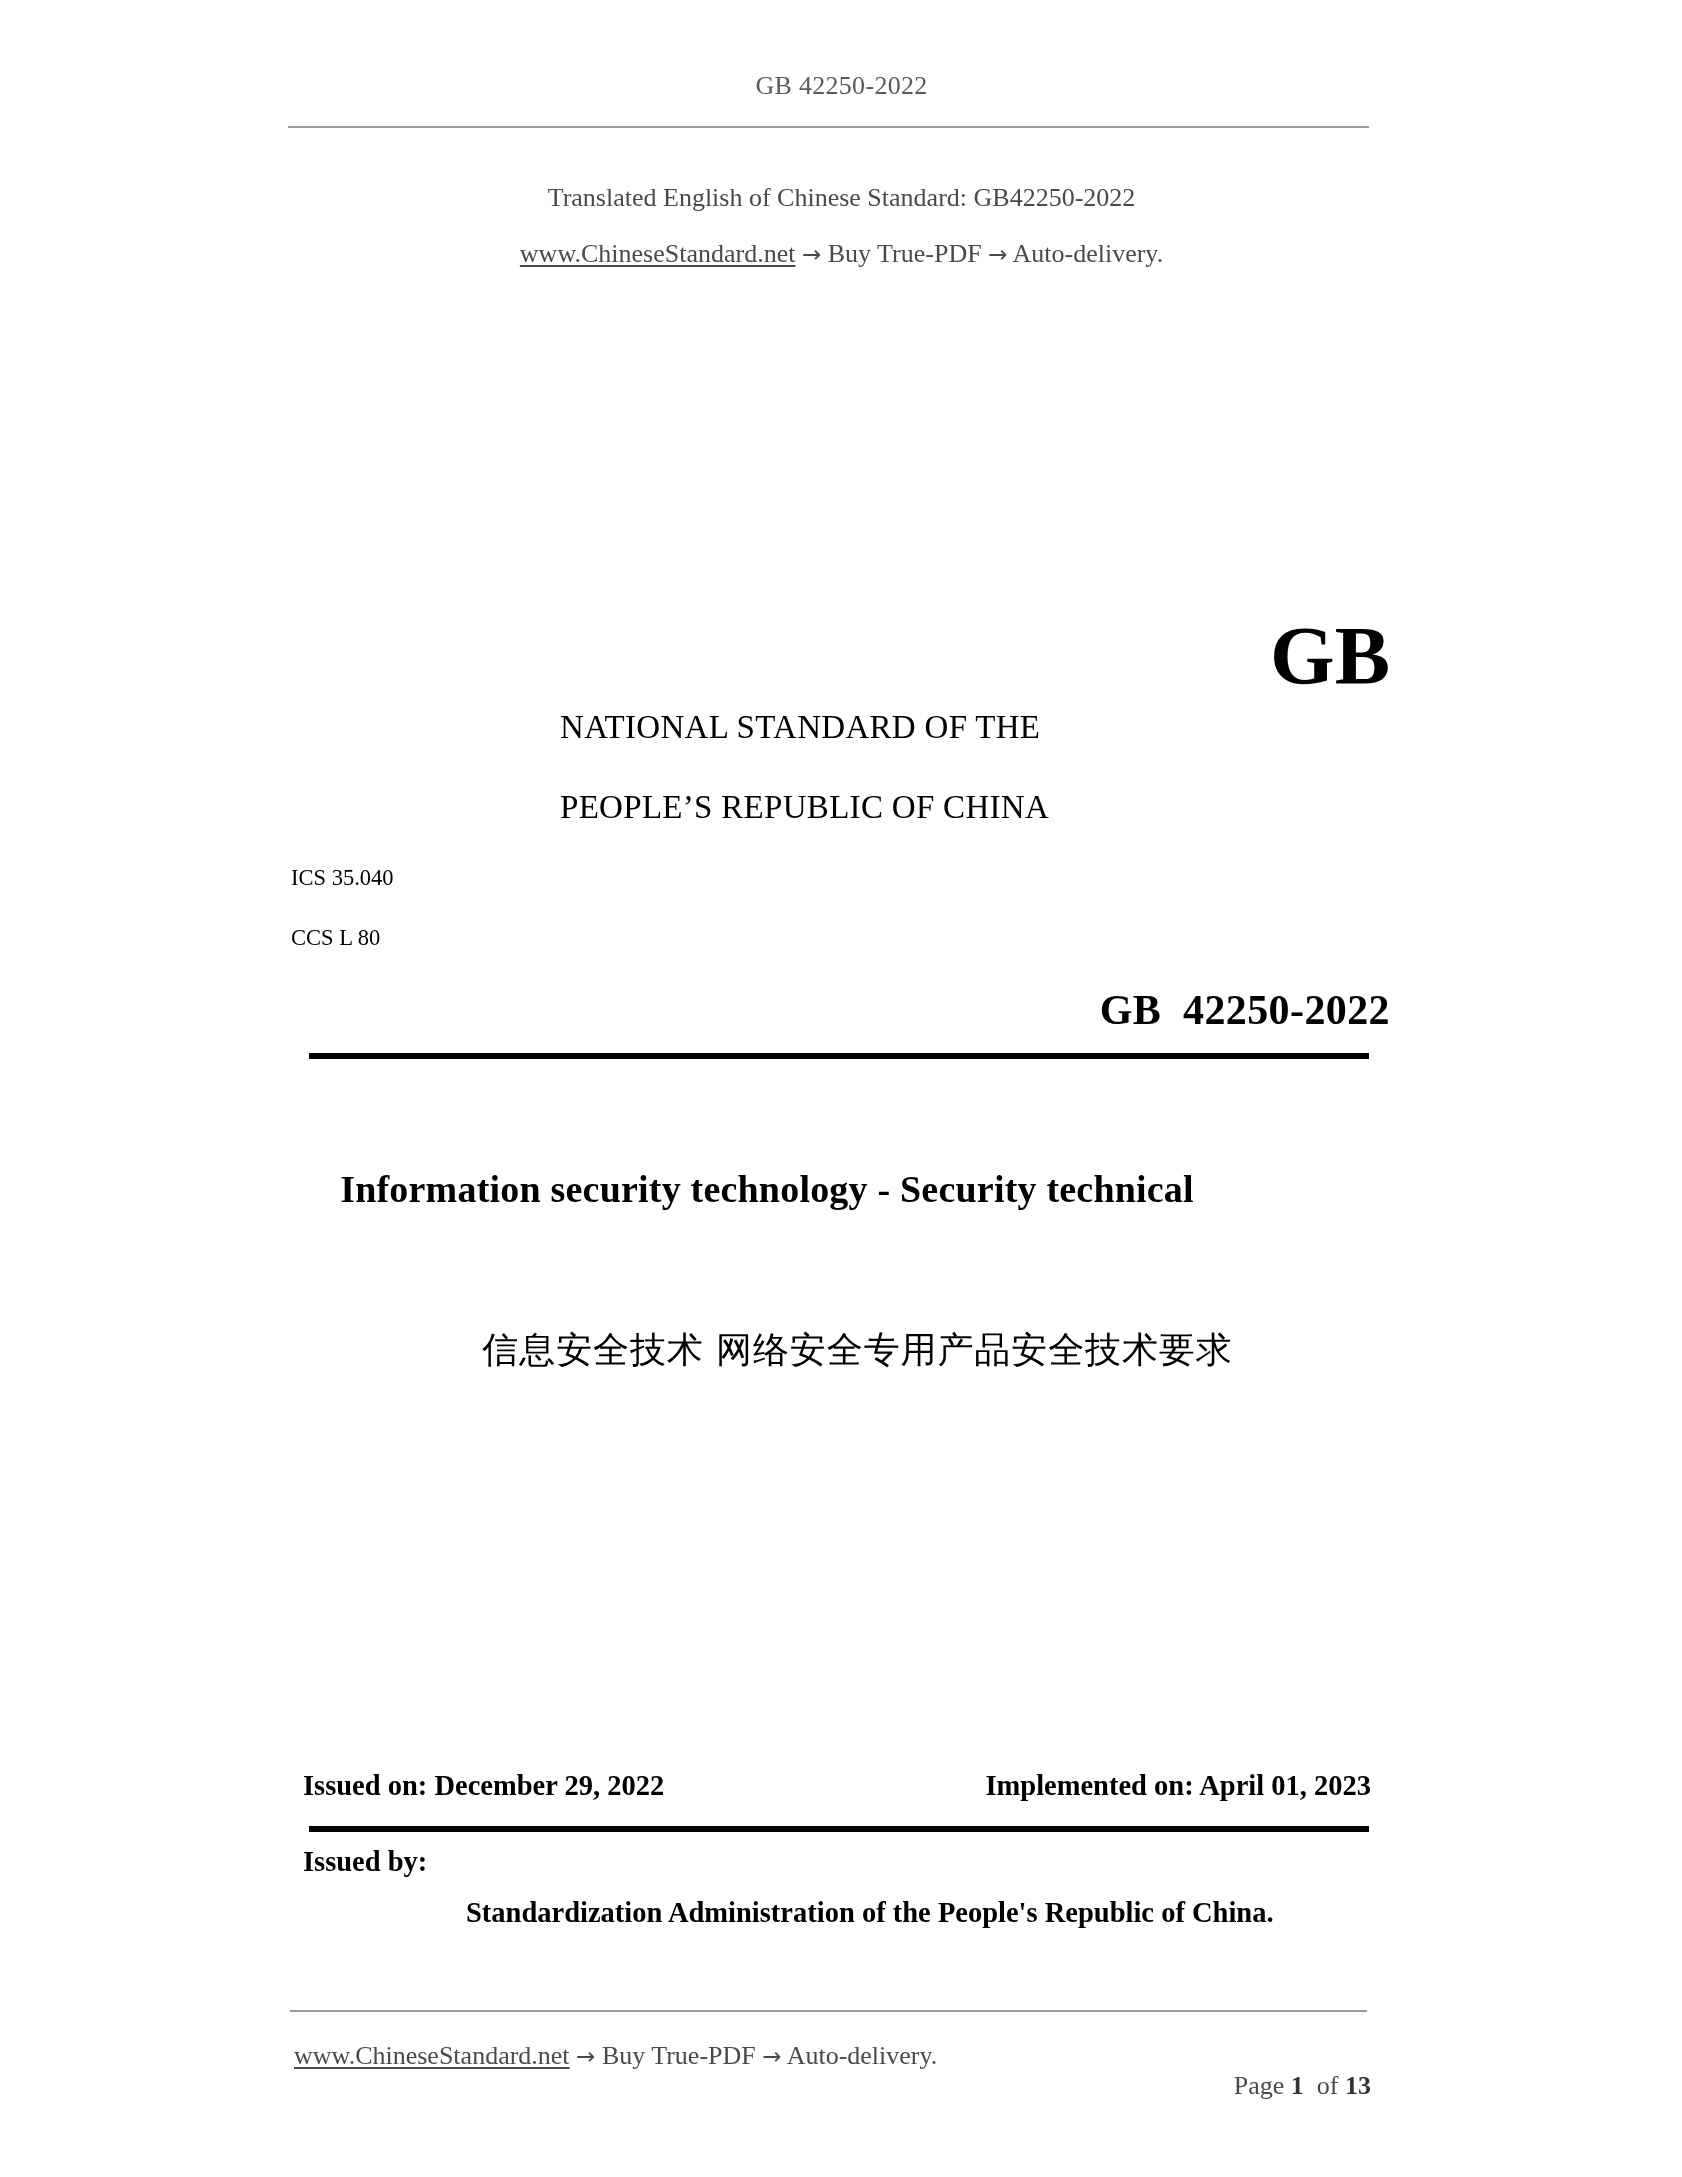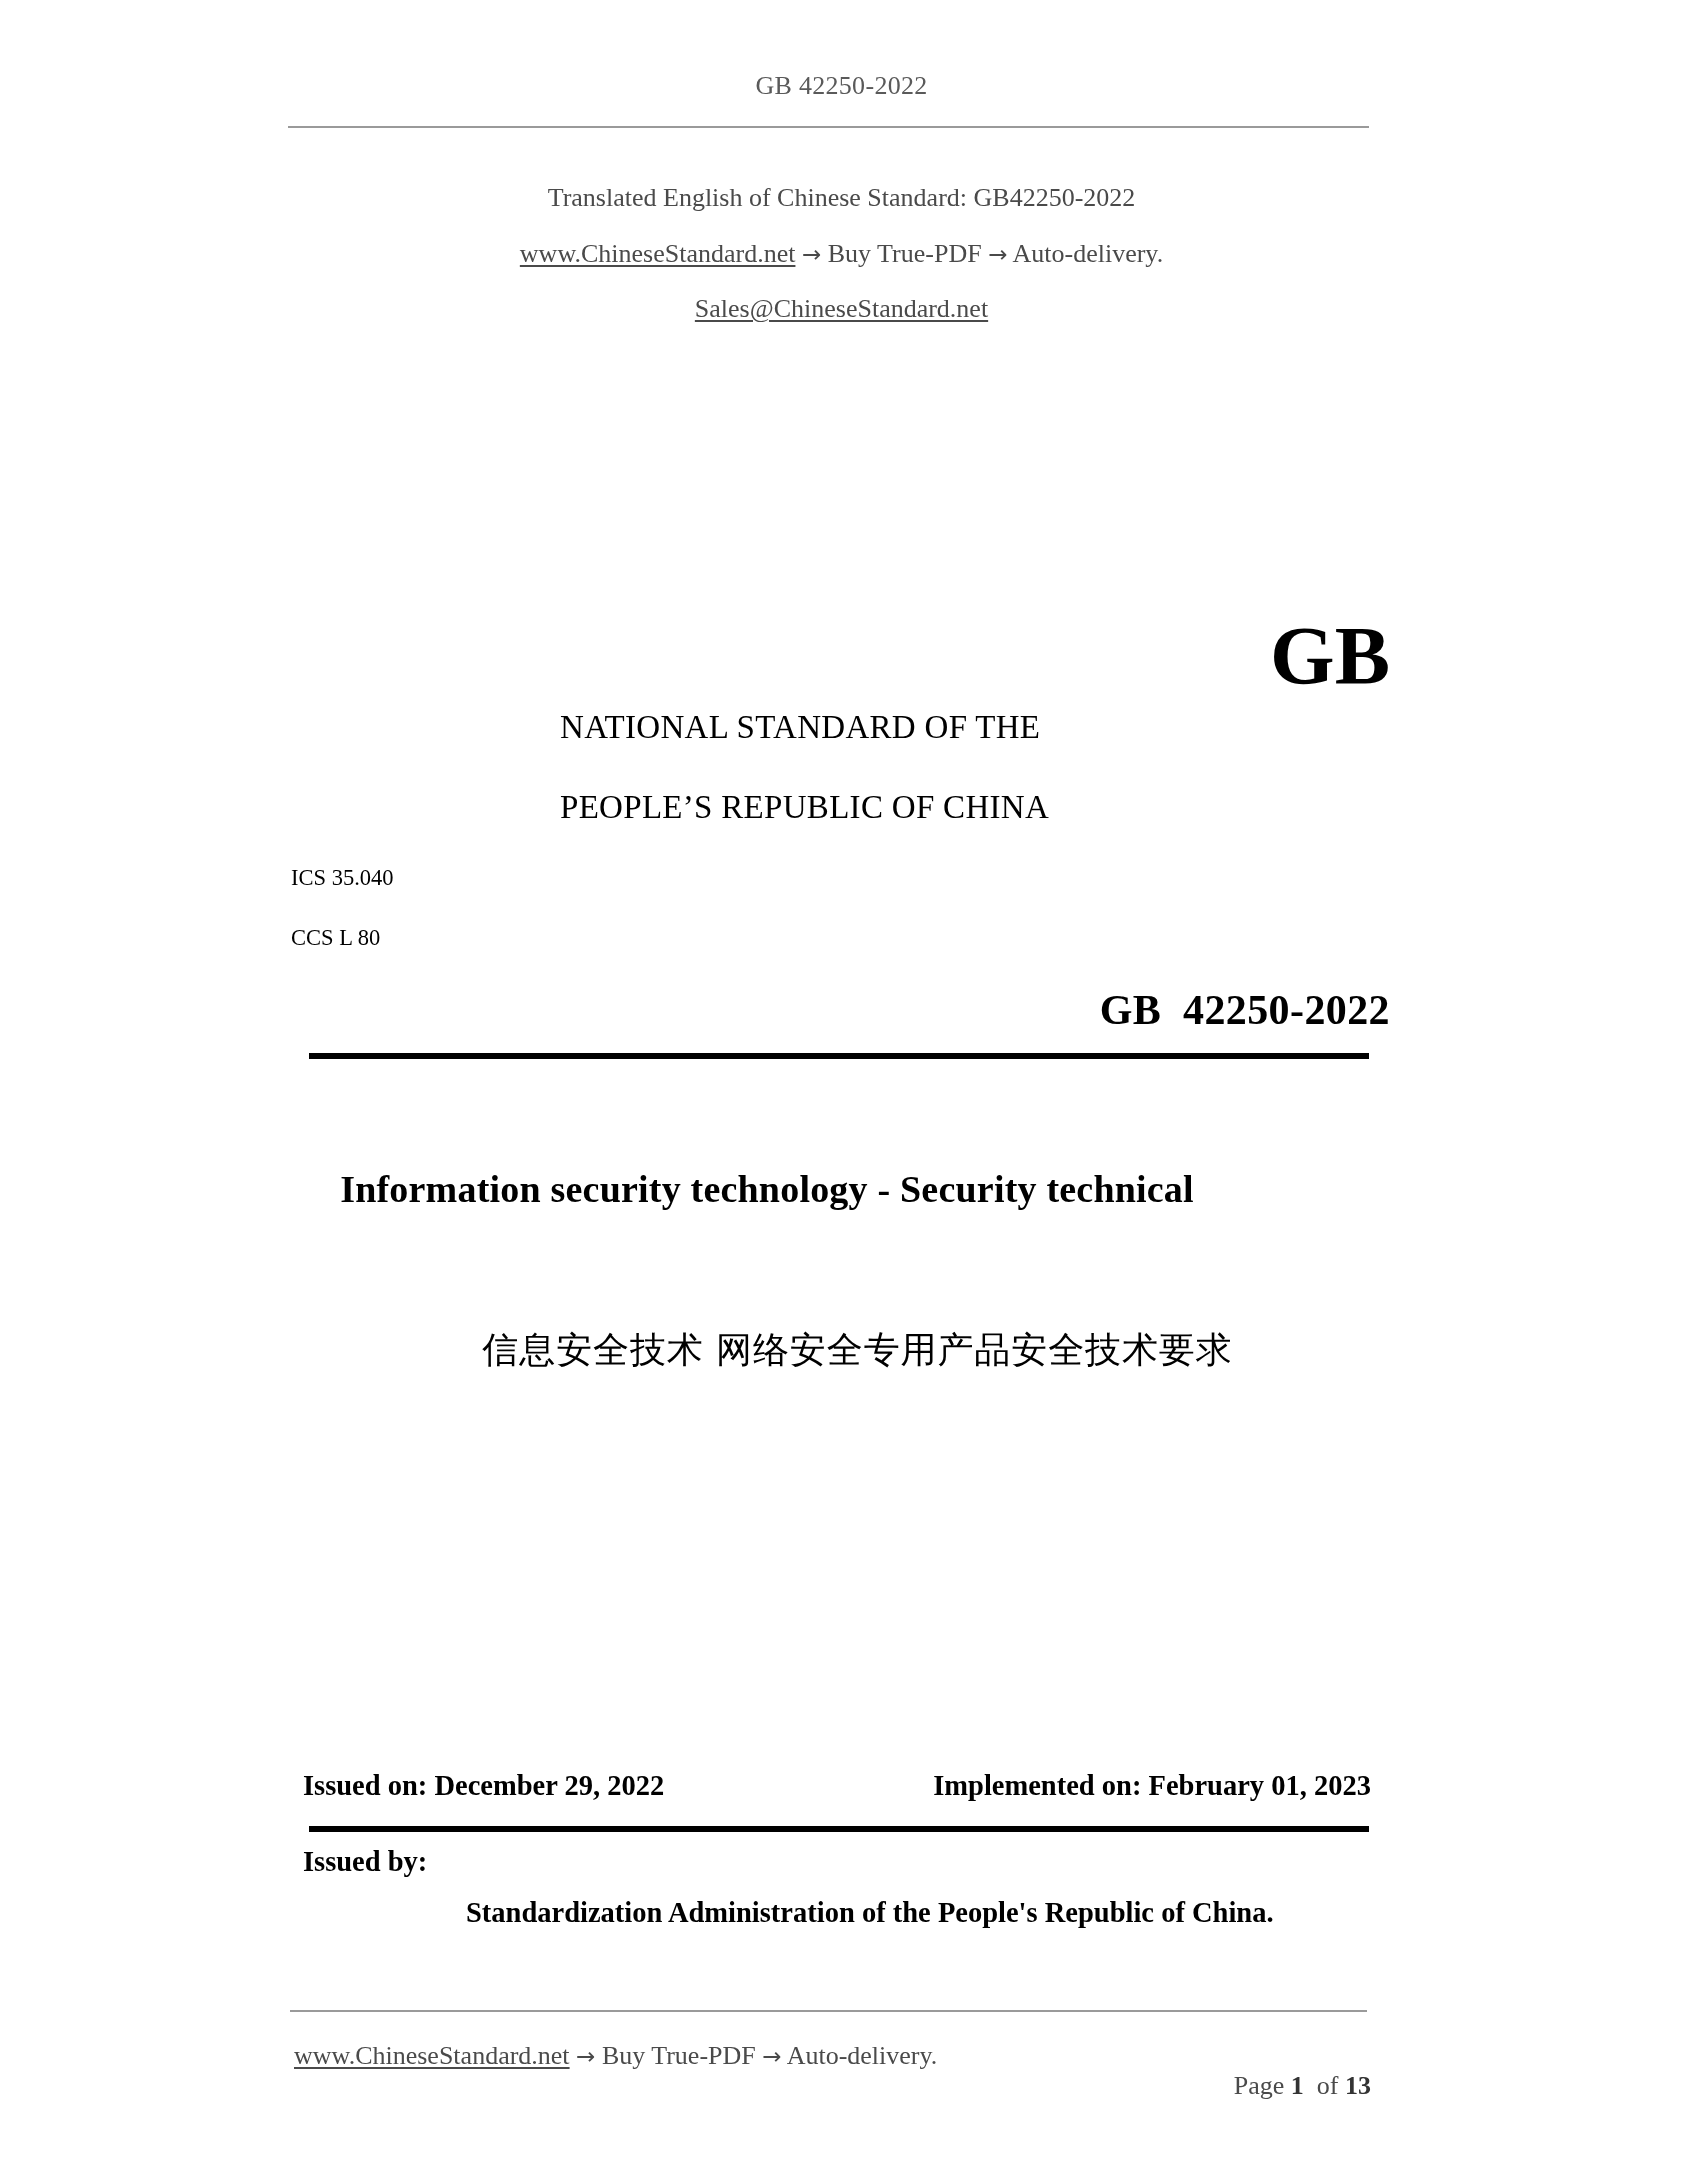--- a/index.html
+++ b/index.html
@@ -200,41 +200,38 @@
 
   <div class="running-header">GB 42250-2022</div>
   <div class="header-rule"></div>
 
   <div class="promo promo-1">Translated English of Chinese Standard: GB42250-2022</div>
 
   <div class="promo promo-2">
     <span class="ul">www.ChineseStandard.net</span><span> </span><span class="arrow">→</span><span> </span><span>Buy True-PDF</span><span> </span><span class="arrow">→</span><span> </span><span>Auto-delivery.</span>
   </div>
 
-  <div class="promo promo-3">
-    <span class="ul">Sales@ChineseStandard.net</span>
-  </div>
 
   <div class="gb-logo">GB</div>
 
   <div class="nat-line nat-1">NATIONAL STANDARD OF THE</div>
   <div class="nat-line nat-2">PEOPLE’S REPUBLIC OF CHINA</div>
 
   <div class="meta-line meta-ics">ICS 35.040</div>
   <div class="meta-line meta-ccs">CCS L 80</div>
 
   <div class="std-number">GB  42250-2022</div>
   <div class="thick-rule-top"></div>
 
   <div class="title-line title-1">Information security technology - Security technical</div>
   <div class="title-cn">信息安全技术 网络安全专用产品安全技术要求</div>
 
   <div class="issue-row">
     <span>Issued on: December 29, 2022</span>
-    <span>Implemented on: February 01, 2023</span>
+    <span>Implemented on: April 01, 2023</span>
   </div>
   <div class="thick-rule-mid"></div>
 
   <div class="issued-by">
     <div class="issued-by-row">
       <span class="issued-by-label">Issued by:</span>
     </div>
     <div class="issued-by-row">
       <span class="issued-by-label"></span>
       <span class="issued-by-value">Standardization Administration of the People's Republic of China.</span>

